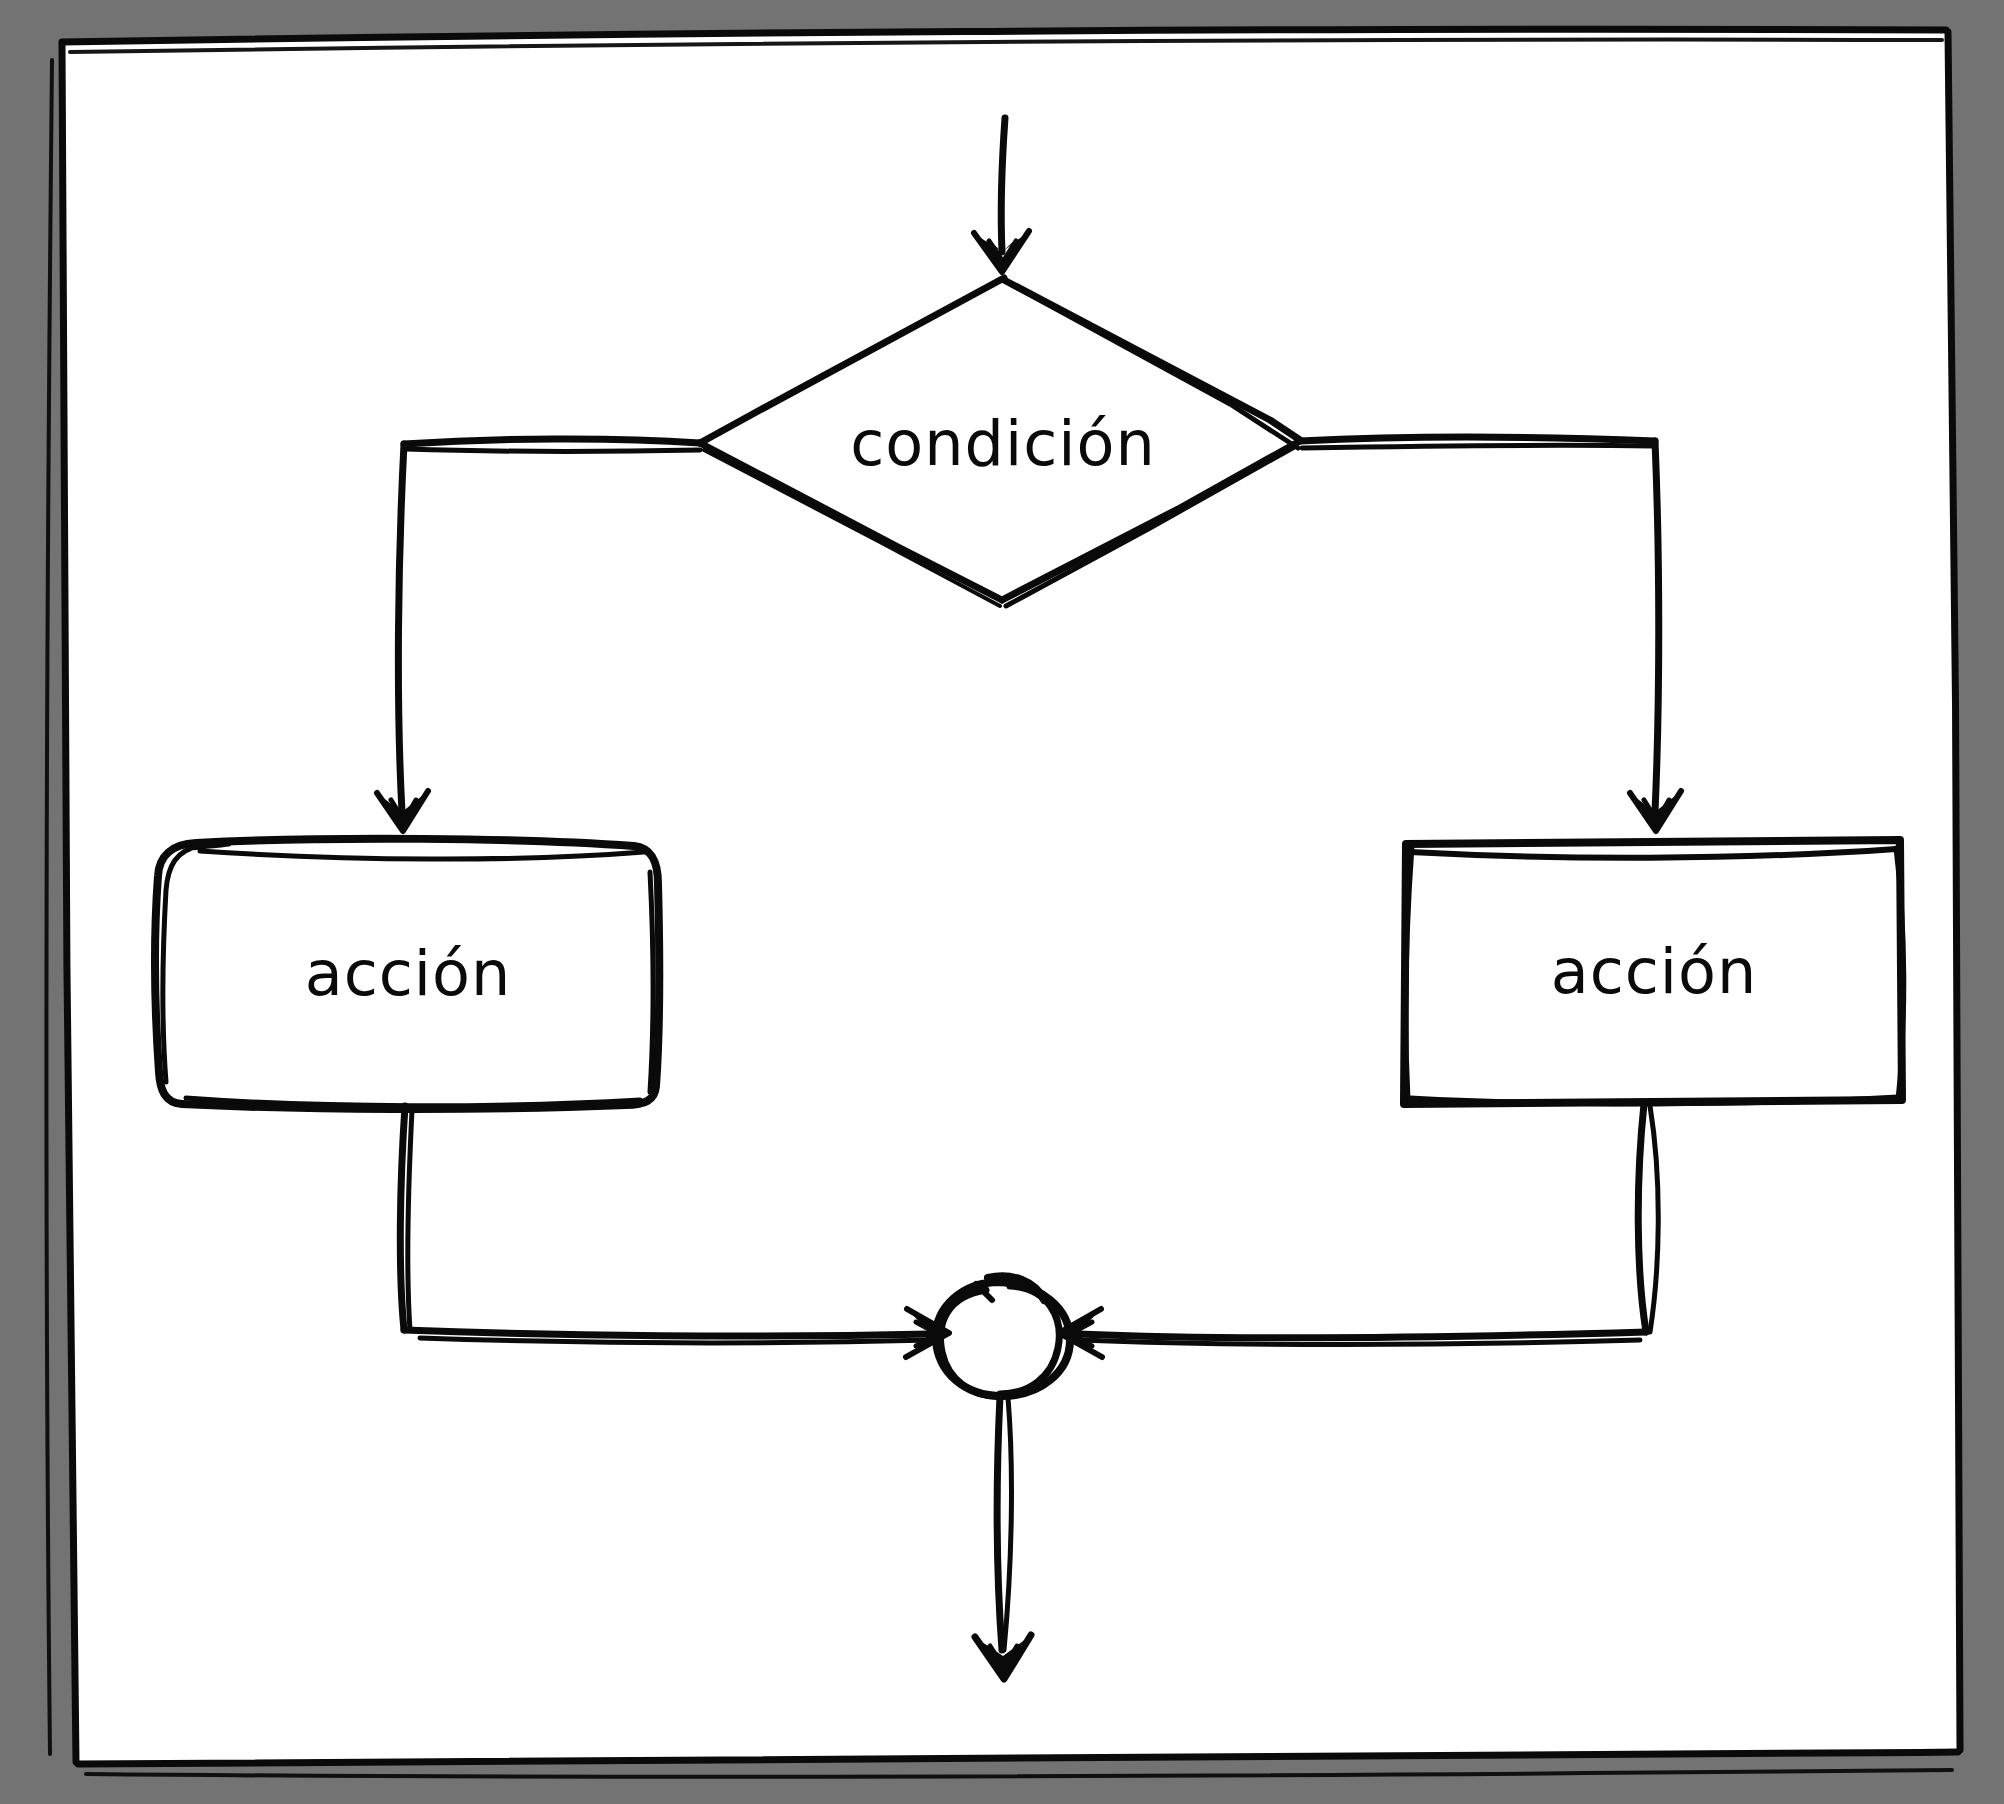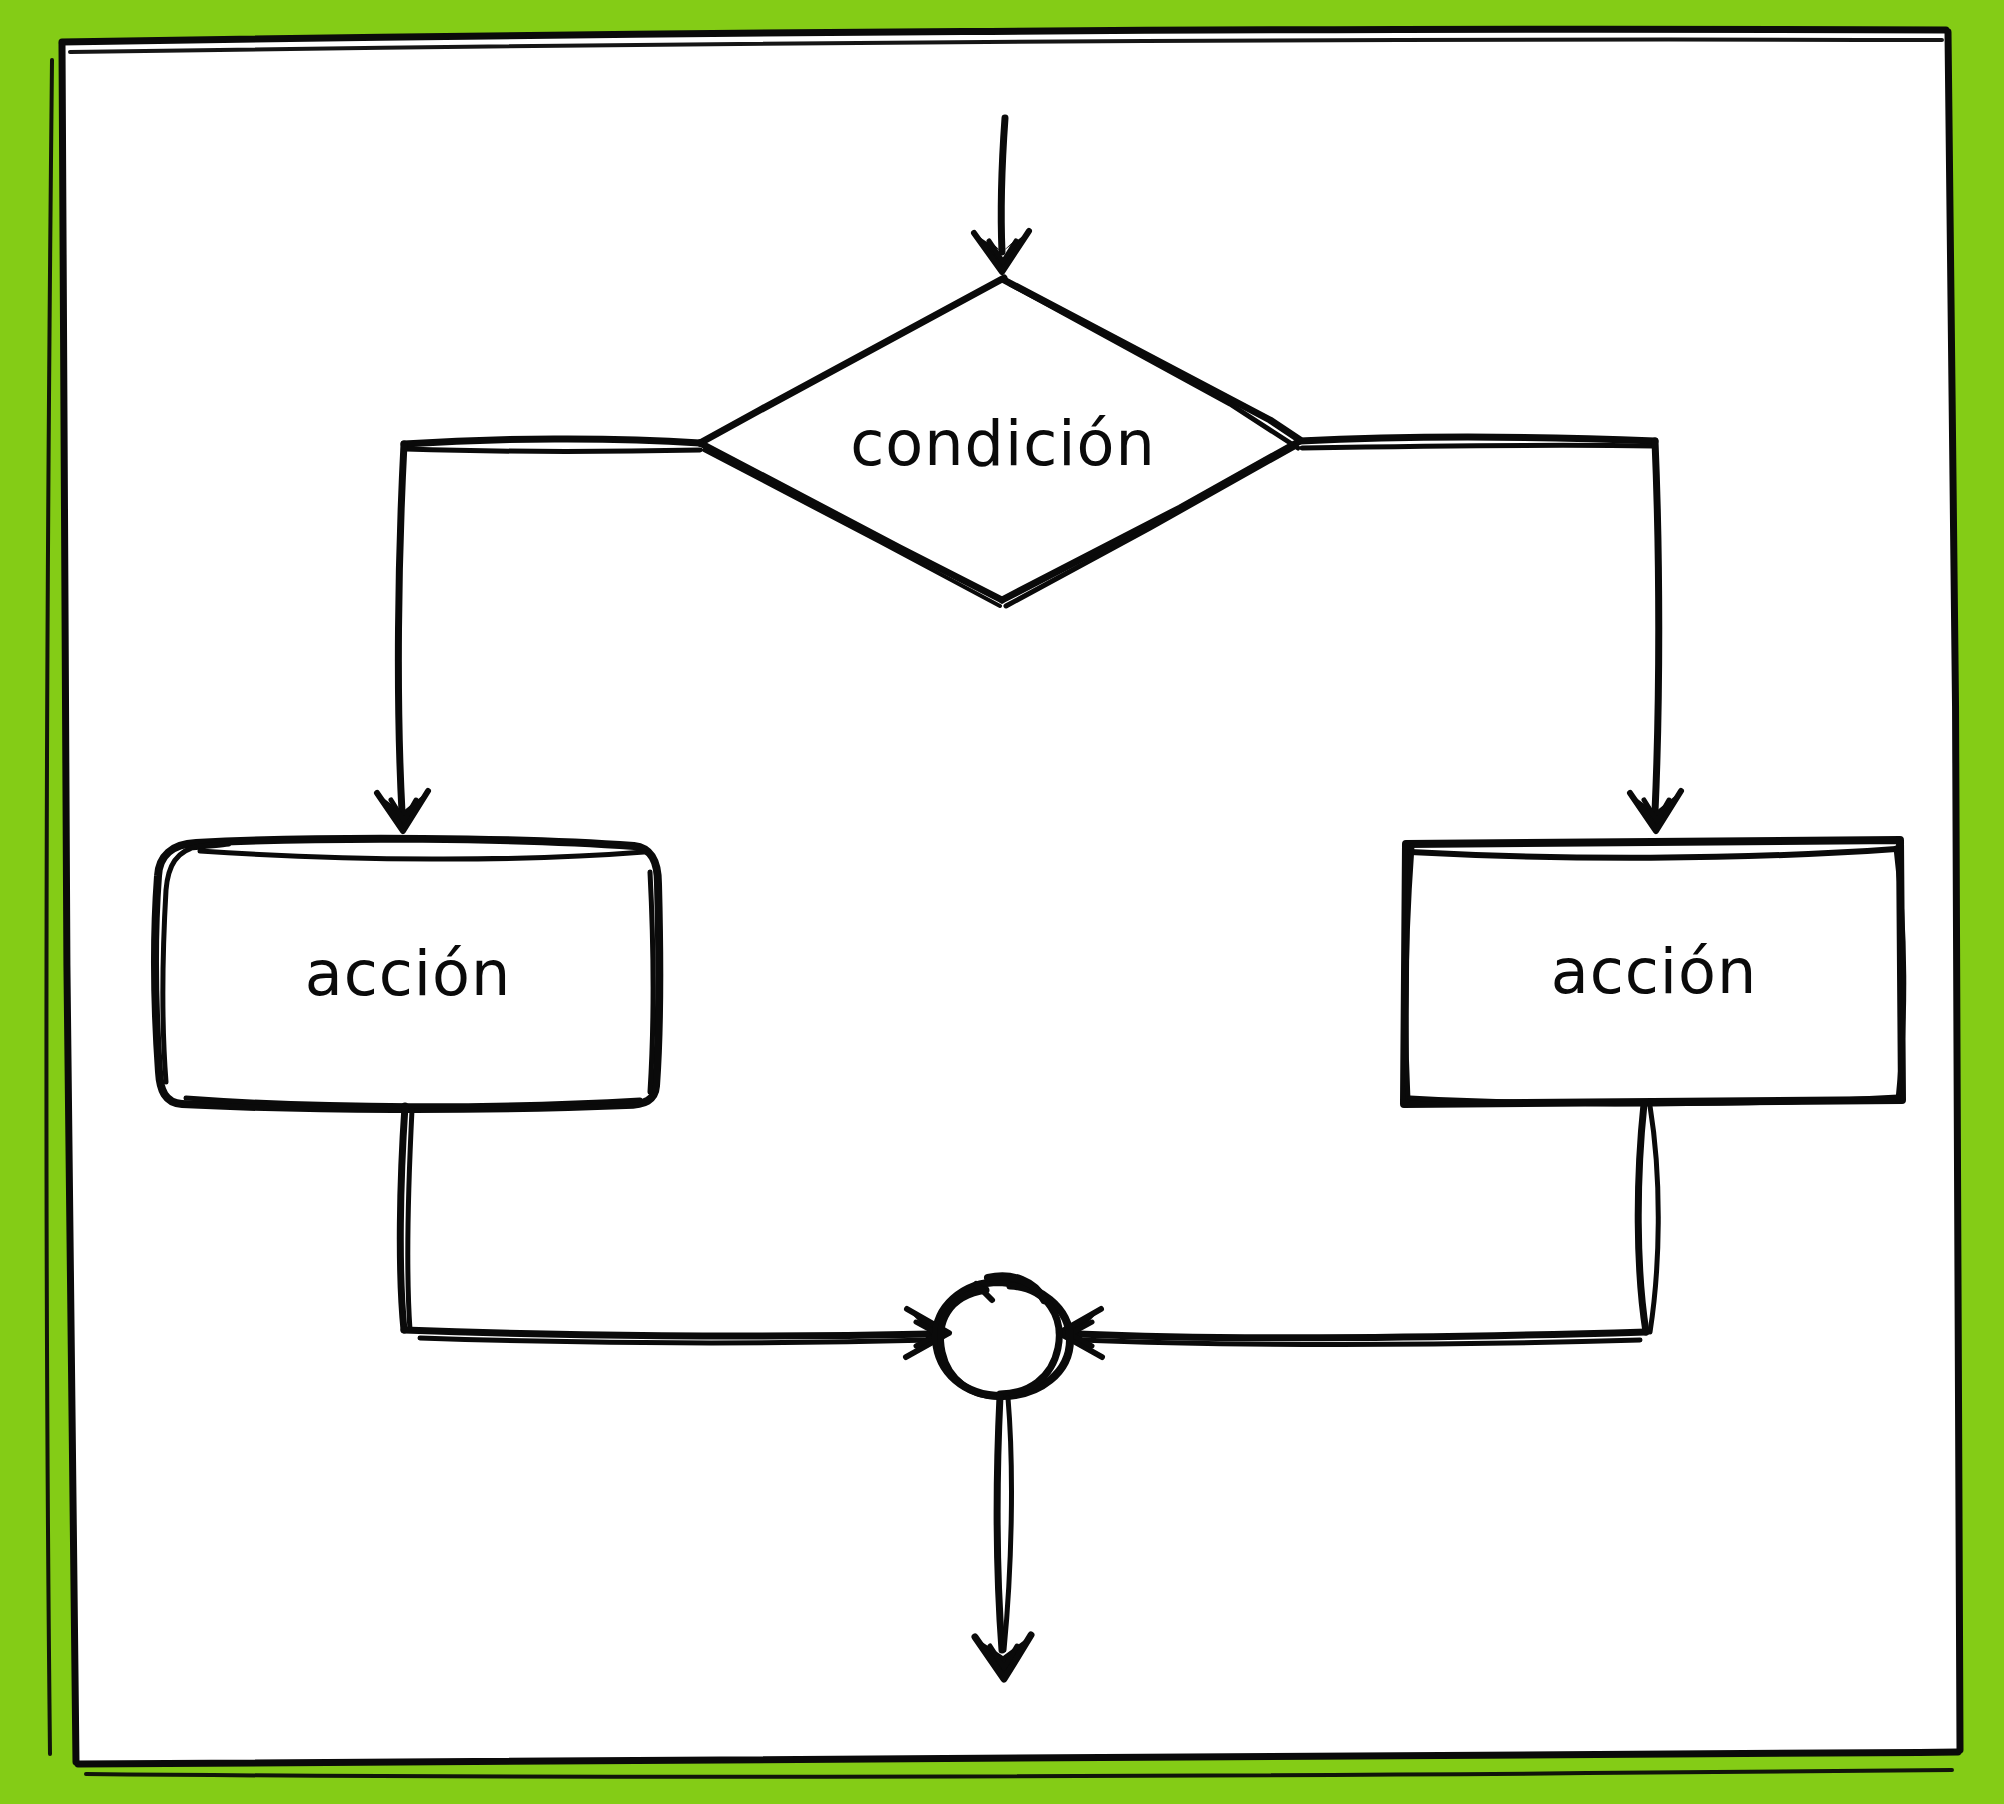--- a/index.html
+++ b/index.html
@@ -1,18 +1,18 @@
 <!DOCTYPE html>
 <html><head>
 <meta charset="utf-8">
 <style>
   html,body{margin:0;padding:0;background:#000;}
   body{width:2004px;height:1804px;overflow:hidden;
        font-family:"DejaVu Sans", sans-serif;}
-  #stage{position:relative;width:2004px;height:1804px;background:#84cc16;}
+  #stage{position:relative;width:2004px;height:1804px;background:#737373;}
   #stage svg{position:absolute;inset:0;display:block;}
   .ink{fill:none;stroke:#0a0a0a;stroke-linecap:round;stroke-linejoin:round;}
   .ink-fill{fill:#0a0a0a;stroke:none;}
   .paper{fill:#ffffff;stroke:none;}
   .nodelabel{
       font-family:"DejaVu Sans", sans-serif;
       font-size:62px;
       fill:#0a0a0a;
       text-anchor:middle;
       dominant-baseline:middle;

